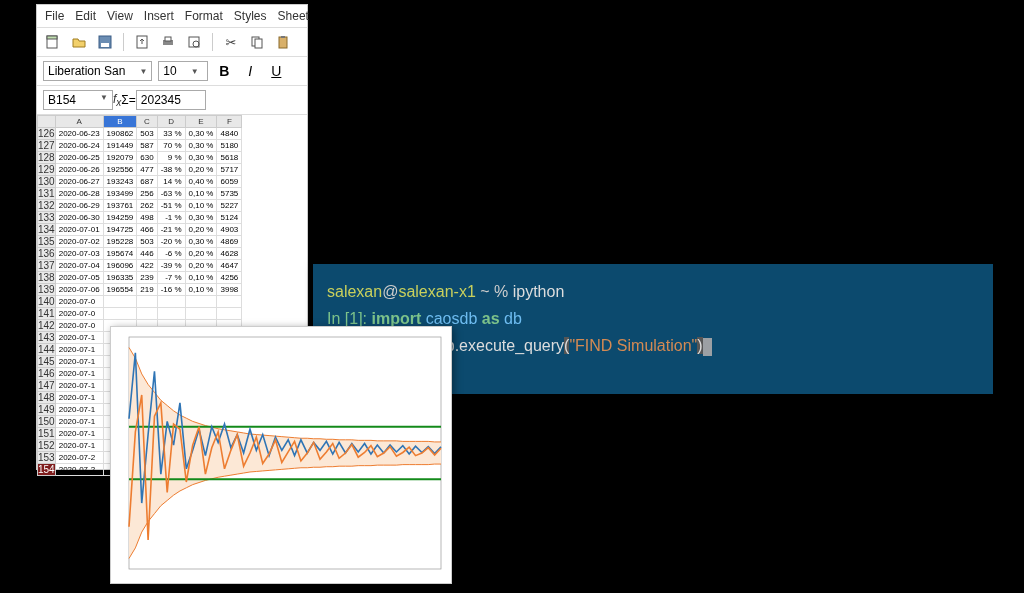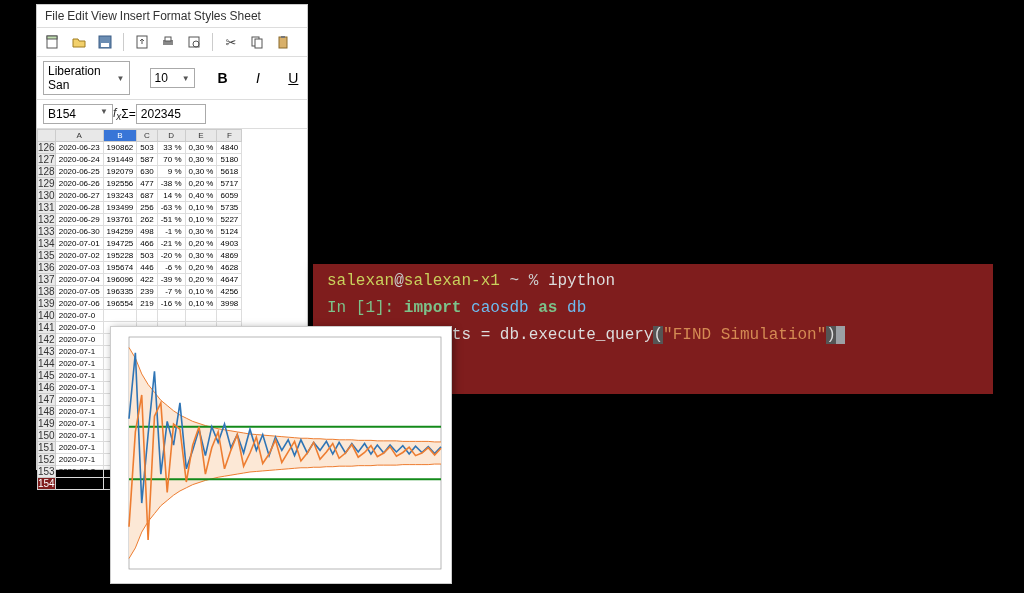--- a/index.html
+++ b/index.html
@@ -17,21 +17,21 @@
   left: 36px;
   top: 4px;
   width: 270px;
   height: 464px;
   background: #fff;
   border: 1px solid #ccc;
   box-shadow: 2px 2px 6px rgba(0,0,0,.3);
 }
 .menubar {
   display: flex;
-  gap: 3px;
+  gap: 11px;
   padding: 4px 8px;
   font-size: 12px;
   color: #333;
   border-bottom: 1px solid #ddd;
 }
 .menubar span { cursor: default; }
 .toolbar {
   display: flex;
   gap: 6px;
   padding: 4px 6px;
@@ -39,21 +39,21 @@
   align-items: center;
 }
 .tb-icon {
   width: 18px; height: 18px;
   display:flex; align-items:center; justify-content:center;
   font-size: 13px; color:#444;
   border: 1px solid transparent;
 }
 .tb-sep { width:1px; height:18px; background:#ccc; margin:0 2px;}
 .fontrow {
-  display:flex; gap:20px; padding:4px 6px; border-bottom:1px solid #ddd; align-items:center;
+  display:flex; gap:6px; padding:4px 6px; border-bottom:1px solid #ddd; align-items:center;
 }
 .combo {
   border:1px solid #aaa; padding:2px 4px; font-size:12px; background:#fff;
   display:flex; align-items:center; gap:14px;
 }
 .combo .arr { font-size:8px; color:#555; }
 .fontrow .fsize { width:40px; }
 .fontrow .btn { width:20px; text-align:center; font-size:14px; }
 .bold { font-weight:bold; }
 .ital { font-style:italic; }
@@ -87,25 +87,25 @@
   width:340px; height:256px;
   background:#fff;
   border:1px solid #ccc;
   box-shadow: 2px 2px 8px rgba(0,0,0,.4);
 }
 .chartbox svg { width:100%; height:100%; }
 .terminal {
   position:absolute;
   left:313px; top:264px;
   width:680px; height:130px;
-  background:#7f1d1d;
+  background:#0c4a6e;
   color:#ddd;
-  font-family:Liberation Mono, monospace;
+  font-family:Liberation Sans, sans-serif;
   font-size:16px;
-  padding:4px 14px;
+  padding:14px 14px;
   box-sizing:border-box;
   box-shadow: 2px 2px 10px rgba(0,0,0,.5);
   line-height:1.7;
 }
 .t-user{color:#c9d05c;}
 .t-host{color:#c9d05c;}
 .t-path{color:#ccc;}
 .t-prompt{color:#7cc28a;}
 .t-kw{color:#7cc28a; font-weight:bold;}
 .t-mod{color:#6ebcf0;}

